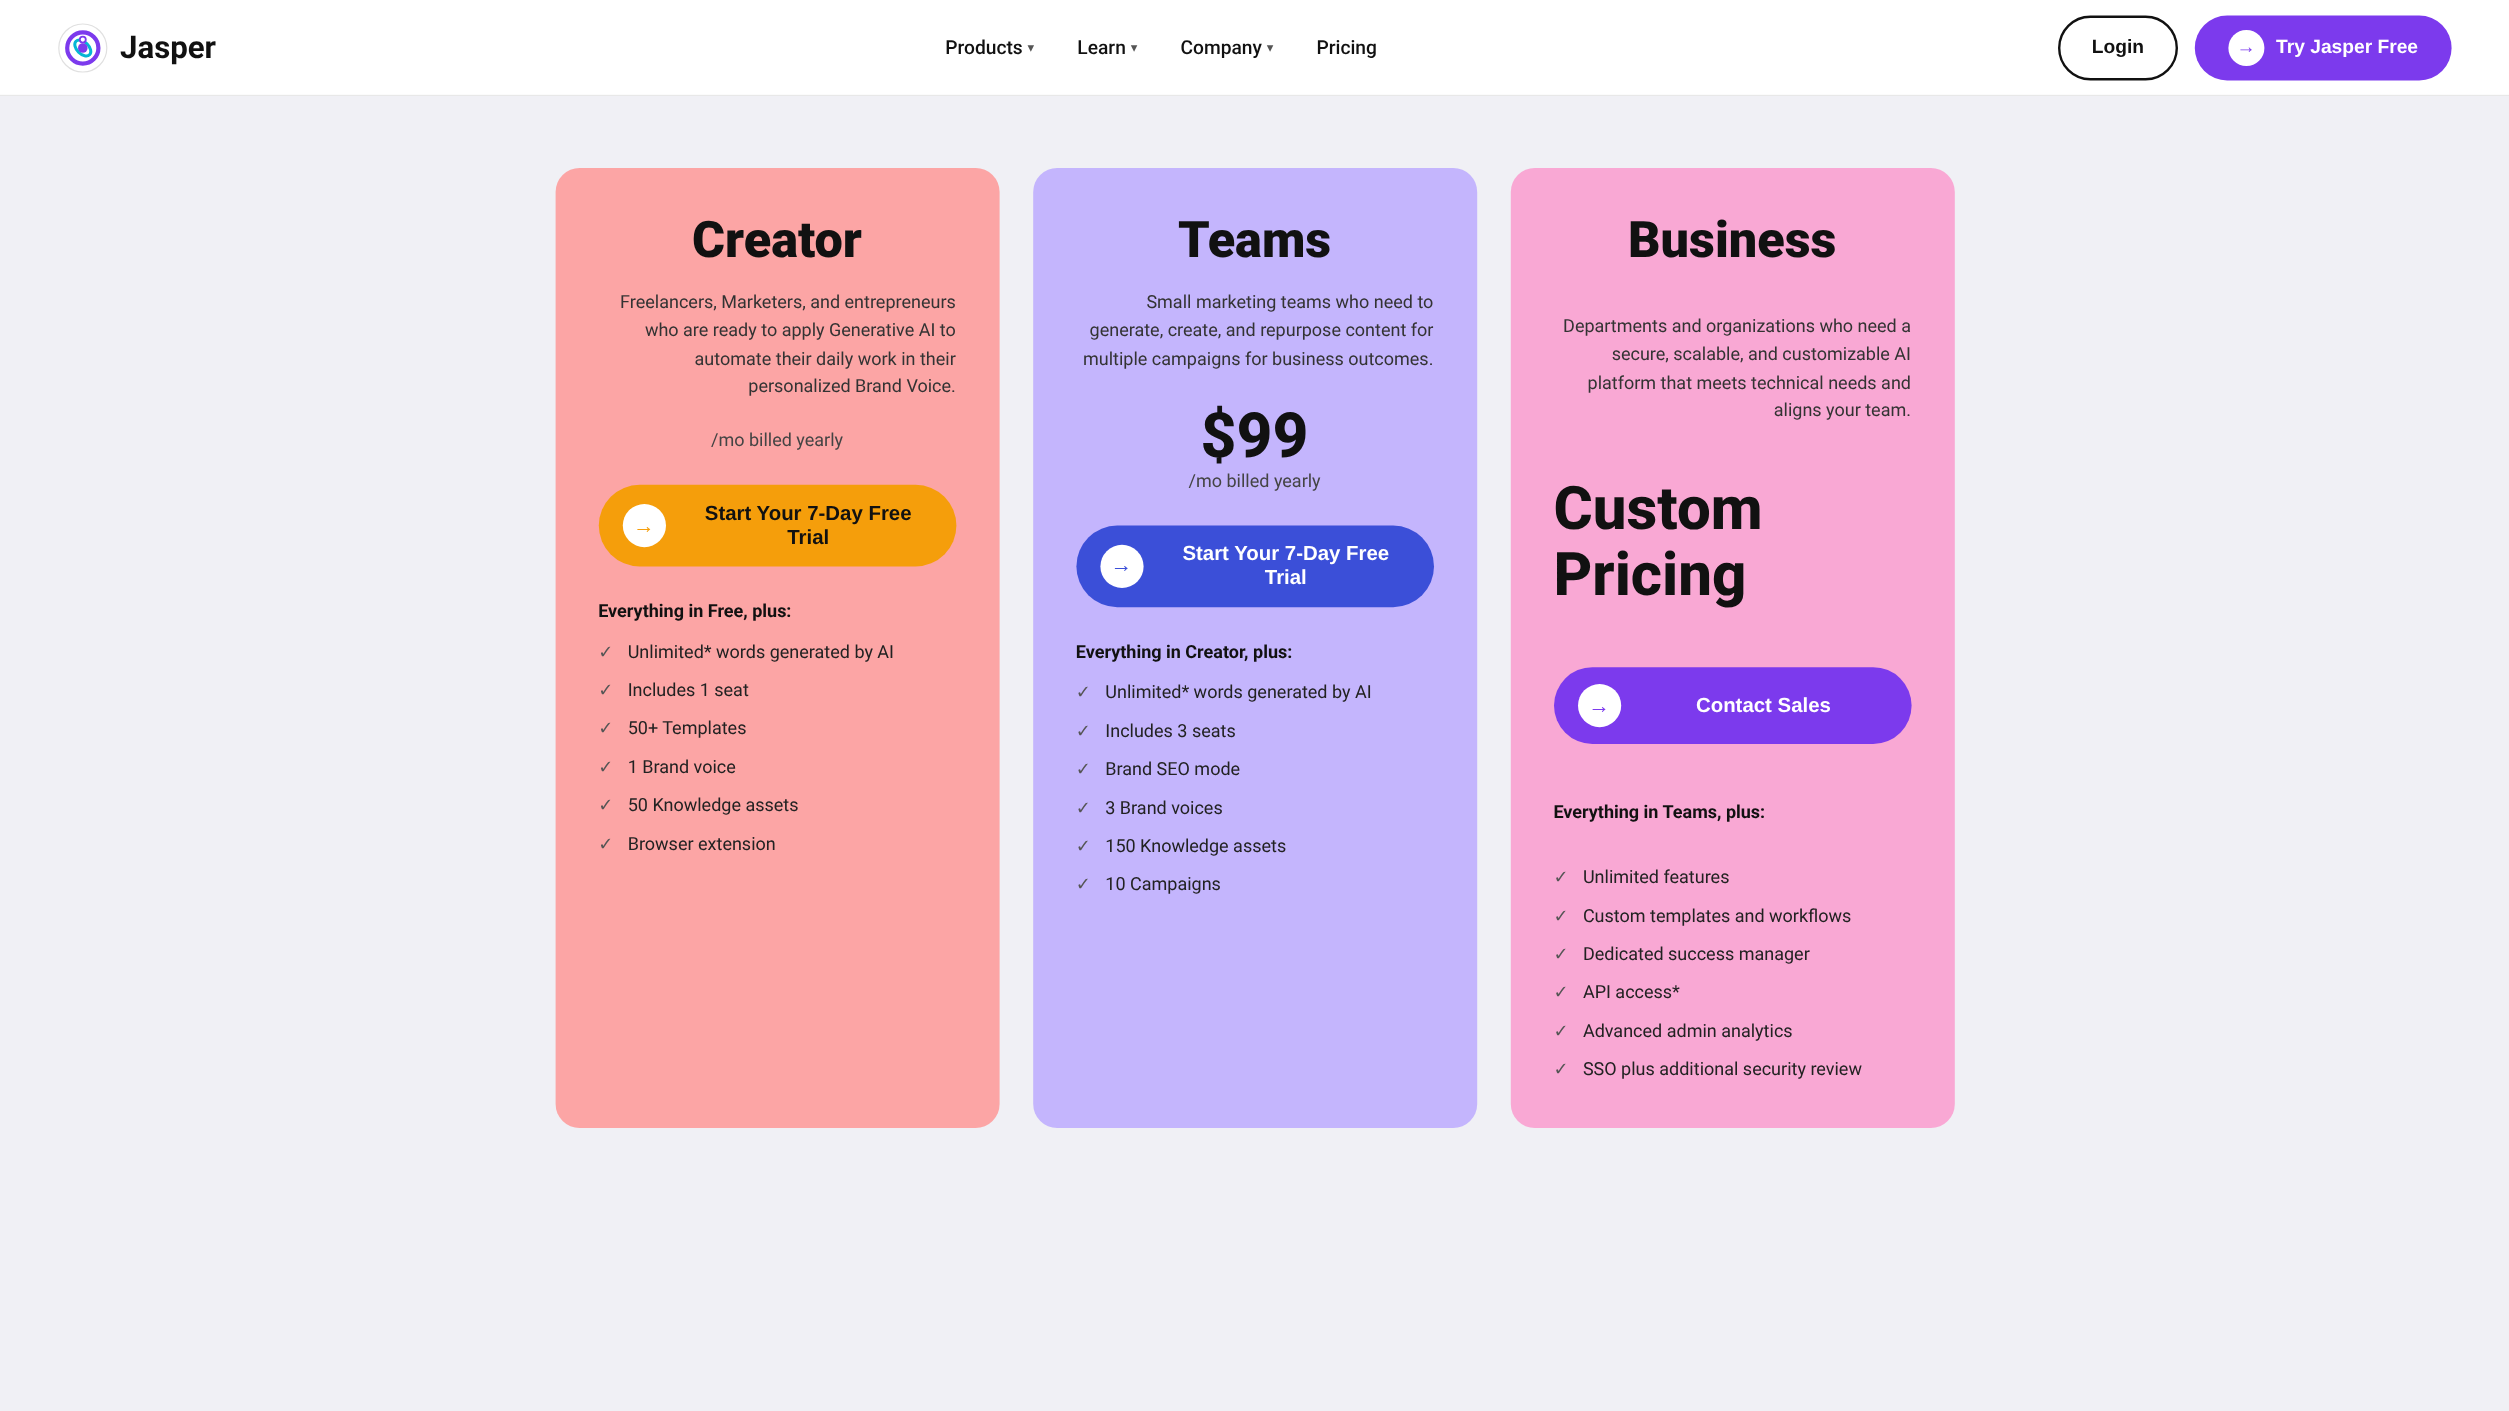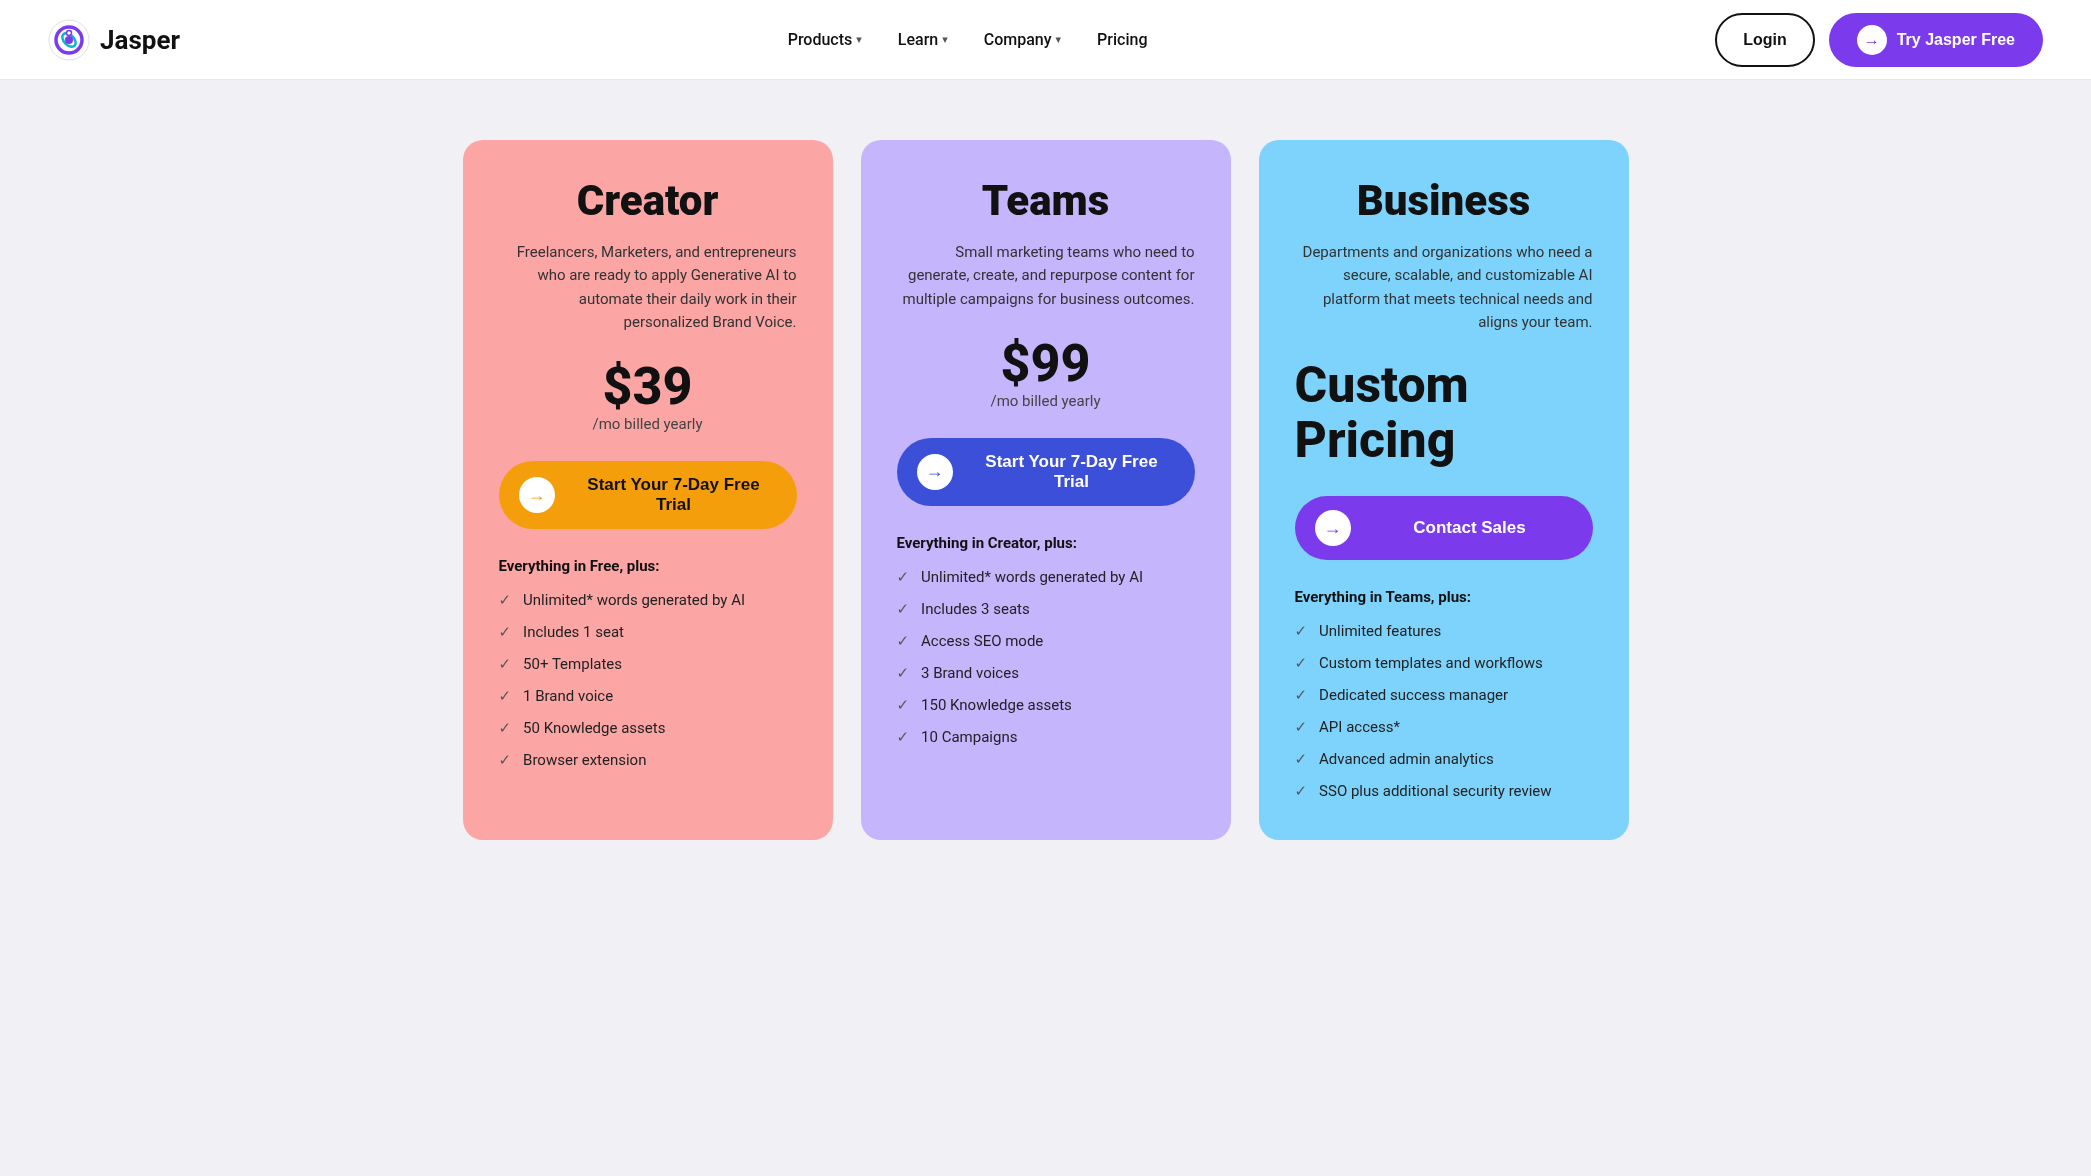--- a/index.html
+++ b/index.html
@@ -108,21 +108,21 @@
     .pricing-card {
       border-radius: 20px;
       padding: 36px 36px 40px;
       width: 370px;
       min-height: 700px;
       display: flex;
       flex-direction: column;
     }
     .card-creator { background: #fca5a5; }
     .card-teams   { background: #c4b5fd; }
-    .card-business{ background: #7dd3fc; }
+    .card-business{ background: #f9a8d4; gap: 20px; }
 
     .card-title {
       text-align: center;
       font-size: 42px;
       font-weight: 900;
       color: #111;
       margin-bottom: 16px;
     }
     .card-description {
       text-align: right;
@@ -285,21 +285,20 @@
       <span>Try Jasper Free</span>
     </button>
   </div>
 </nav>
 
 <main>
 
   <div class="pricing-card card-creator">
     <h2 class="card-title">Creator</h2>
     <p class="card-description">Freelancers, Marketers, and entrepreneurs who are ready to apply Generative AI to automate their daily work in their personalized Brand Voice.</p>
-    <div class="card-price">$39</div>
     <div class="card-price-period">/mo billed yearly</div>
     <button class="btn-cta btn-creator">
       <span class="cta-arrow-circle">
         <span>→</span>
       </span>
       <span class="cta-label">Start Your 7-Day Free Trial</span>
     </button>
     <p class="features-heading">Everything in Free, plus:</p>
     <ul class="features-list">
       <li>
@@ -345,21 +344,21 @@
       <li>
         <span class="check-icon">✓</span>
         <span>Unlimited* words generated by AI</span>
       </li>
       <li>
         <span class="check-icon">✓</span>
         <span>Includes 3 seats</span>
       </li>
       <li>
         <span class="check-icon">✓</span>
-        <span>Access SEO mode</span>
+        <span>Brand SEO mode</span>
       </li>
       <li>
         <span class="check-icon">✓</span>
         <span>3 Brand voices</span>
       </li>
       <li>
         <span class="check-icon">✓</span>
         <span>150 Knowledge assets</span>
       </li>
       <li>

